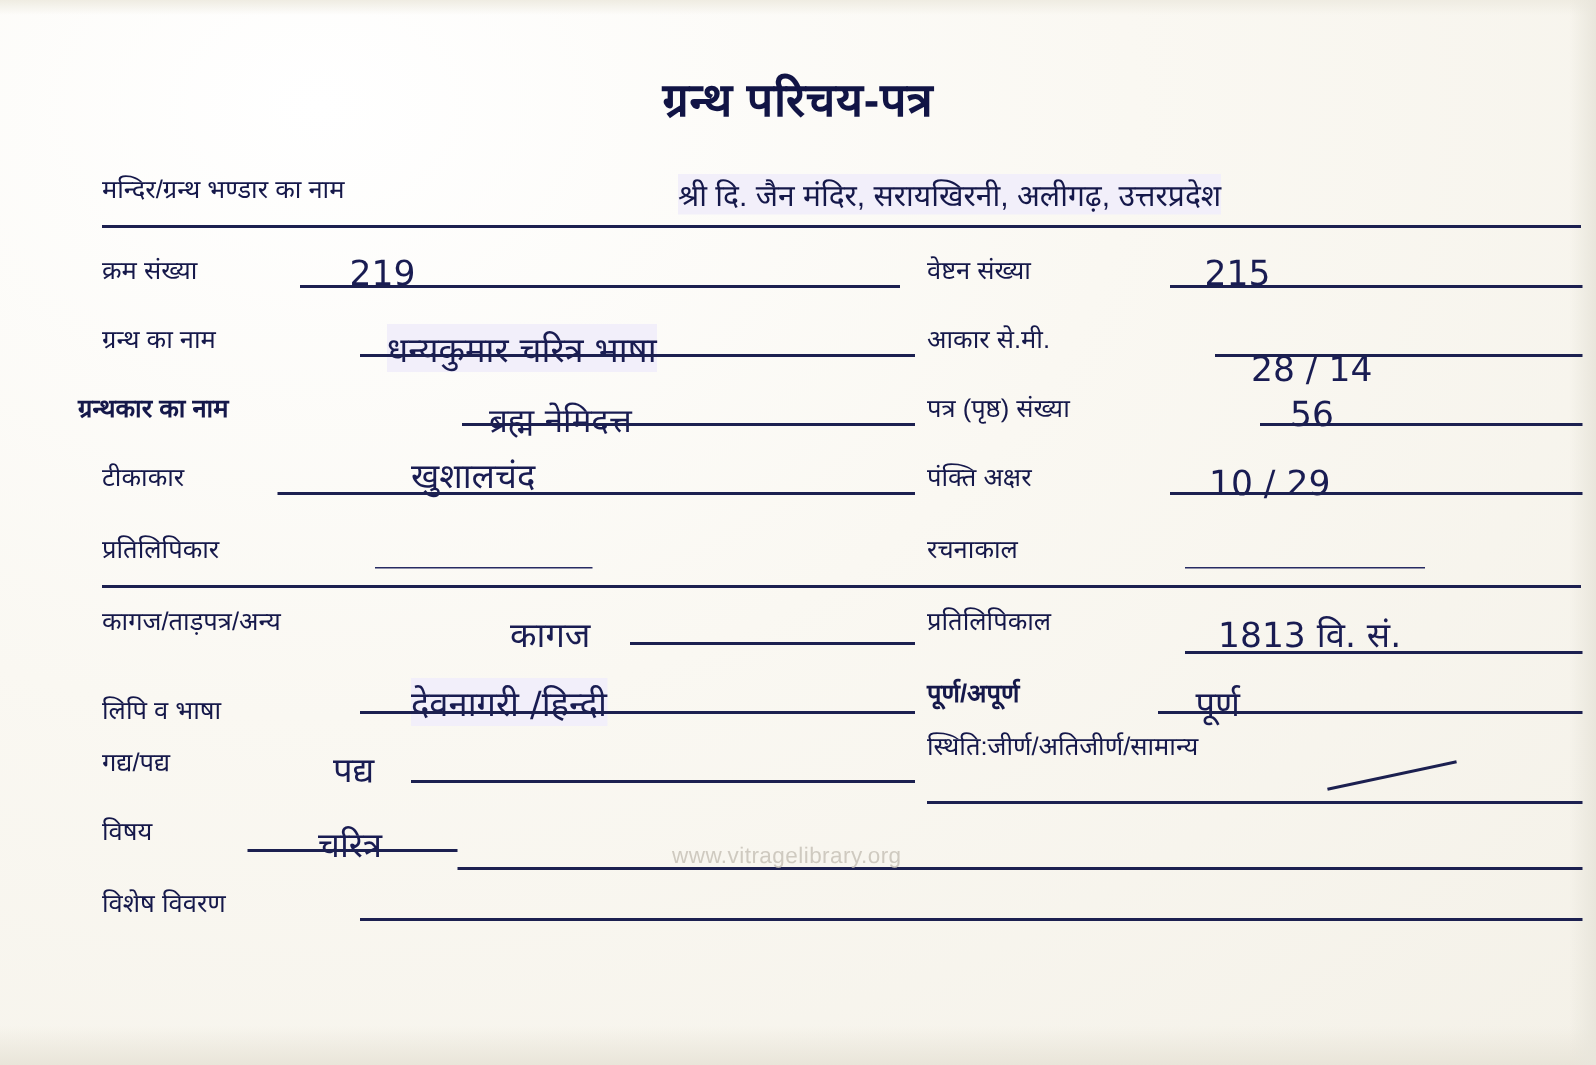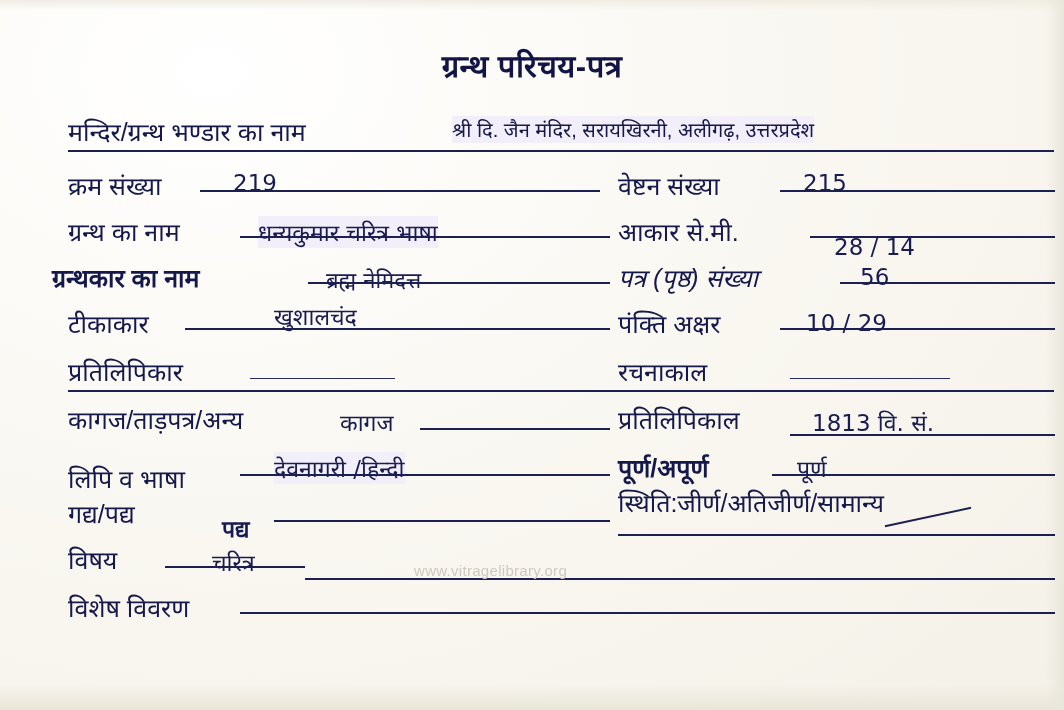--- a/index.html
+++ b/index.html
@@ -49,21 +49,21 @@
     font-weight: bold;
     letter-spacing: 0.5px;
     color: #111445;
   }
 
   .row {
     position: absolute;
     white-space: nowrap;
   }
   .label {
-    font-size: 25px;
+    font-size: 17px;
     color: #15184a;
   }
   .value {
     font-size: 24px;
     color: #15184a;
   }
   
   .hand {
     font-family: "DejaVu Sans", sans-serif;
     font-size: 23px;
@@ -75,21 +75,21 @@
     border-top: 2px solid #1c2050;
   }
   .rule-thin {
     border-top: 1.5px solid #272b63;
   }
   .highlight {
     background: #f2effa;
   }
   .watermark {
     position: absolute;
-    left: 414px;
+    left: 448px;
     top: 562px;
     font-size: 15px;
     color: #cfcac0;
     letter-spacing: 0.3px;
   }
   .strike {
     position: absolute;
     border-top: 2px solid #1c2050;
     transform: rotate(-12deg);
   }
@@ -119,21 +119,21 @@
   <div class="row label" style="left:68px; top:214px;">ग्रन्थ का नाम</div>
   <div class="row hand highlight" style="left:258px; top:216px;">धन्यकुमार चरित्र भाषा</div>
   <div class="rule" style="left:240px; top:236px; width:370px;"></div>
   <div class="row label" style="left:618px; top:214px;">आकार से.मी.</div>
   <div class="row hand" style="left:834px; top:234px;">28 / 14</div>
   <div class="rule" style="left:810px; top:236px; width:245px;"></div>
 
   <div class="row label" style="left:52px; top:260px;font-weight:bold;">ग्रन्थकार का नाम</div>
   <div class="row hand" style="left:326px; top:264px; font-size:22px;">ब्रह्म नेमिदत्त</div>
   <div class="rule" style="left:308px; top:282px; width:302px;"></div>
-  <div class="row label" style="left:618px; top:260px;font-style:italic;">पत्र (पृष्ठ) संख्या</div>
+  <div class="row label" style="left:618px; top:260px;">पत्र (पृष्ठ) संख्या</div>
   <div class="row hand" style="left:860px; top:264px;">56</div>
   <div class="rule" style="left:840px; top:282px; width:215px;"></div>
 
   <div class="row label" style="left:68px; top:306px;">टीकाकार</div>
   <div class="row hand" style="left:274px; top:300px;text-align:right;">खुशालचंद</div>
   <div class="rule" style="left:185px; top:328px; width:425px;"></div>
   <div class="row label" style="left:618px; top:306px;">पंक्ति अक्षर</div>
   <div class="row hand" style="left:806px; top:310px;">10 / 29</div>
   <div class="rule" style="left:780px; top:328px; width:275px;"></div>
 
@@ -152,21 +152,21 @@
   <div class="rule" style="left:790px; top:434px; width:265px;"></div>
 
   <div class="row label" style="left:68px; top:461px;">लिपि व भाषा</div>
   <div class="row hand highlight" style="left:274px; top:452px;">देवनागरी /हिन्दी</div>
   <div class="rule" style="left:240px; top:474px; width:370px;"></div>
   <div class="row label" style="left:618px; top:450px;font-weight:bold;">पूर्ण/अपूर्ण</div>
   <div class="row hand" style="left:797px; top:452px;">पूर्ण</div>
   <div class="rule" style="left:772px; top:474px; width:283px;"></div>
 
   <div class="row label" style="left:68px; top:496px;">गद्य/पद्य</div>
-  <div class="row hand" style="left:222px; top:512px;font-weight:bold;">पद्य</div>
+  <div class="row hand" style="left:222px; top:496px;">पद्य</div>
   <div class="rule" style="left:274px; top:520px; width:336px;"></div>
   <div class="row label" style="left:618px; top:485px;">स्थिति:जीर्ण/अतिजीर्ण/सामान्य</div>
   <div class="strike" style="left:884px; top:516px; width:88px;"></div>
   <div class="rule" style="left:618px; top:534px; width:437px;"></div>
 
   <div class="row label" style="left:68px; top:542px;">विषय</div>
   <div class="row hand" style="left:212px; top:546px;">चरित्र</div>
   <div class="rule" style="left:165px; top:566px; width:140px;"></div>
   <div class="rule" style="left:305px; top:578px; width:750px;"></div>
 

